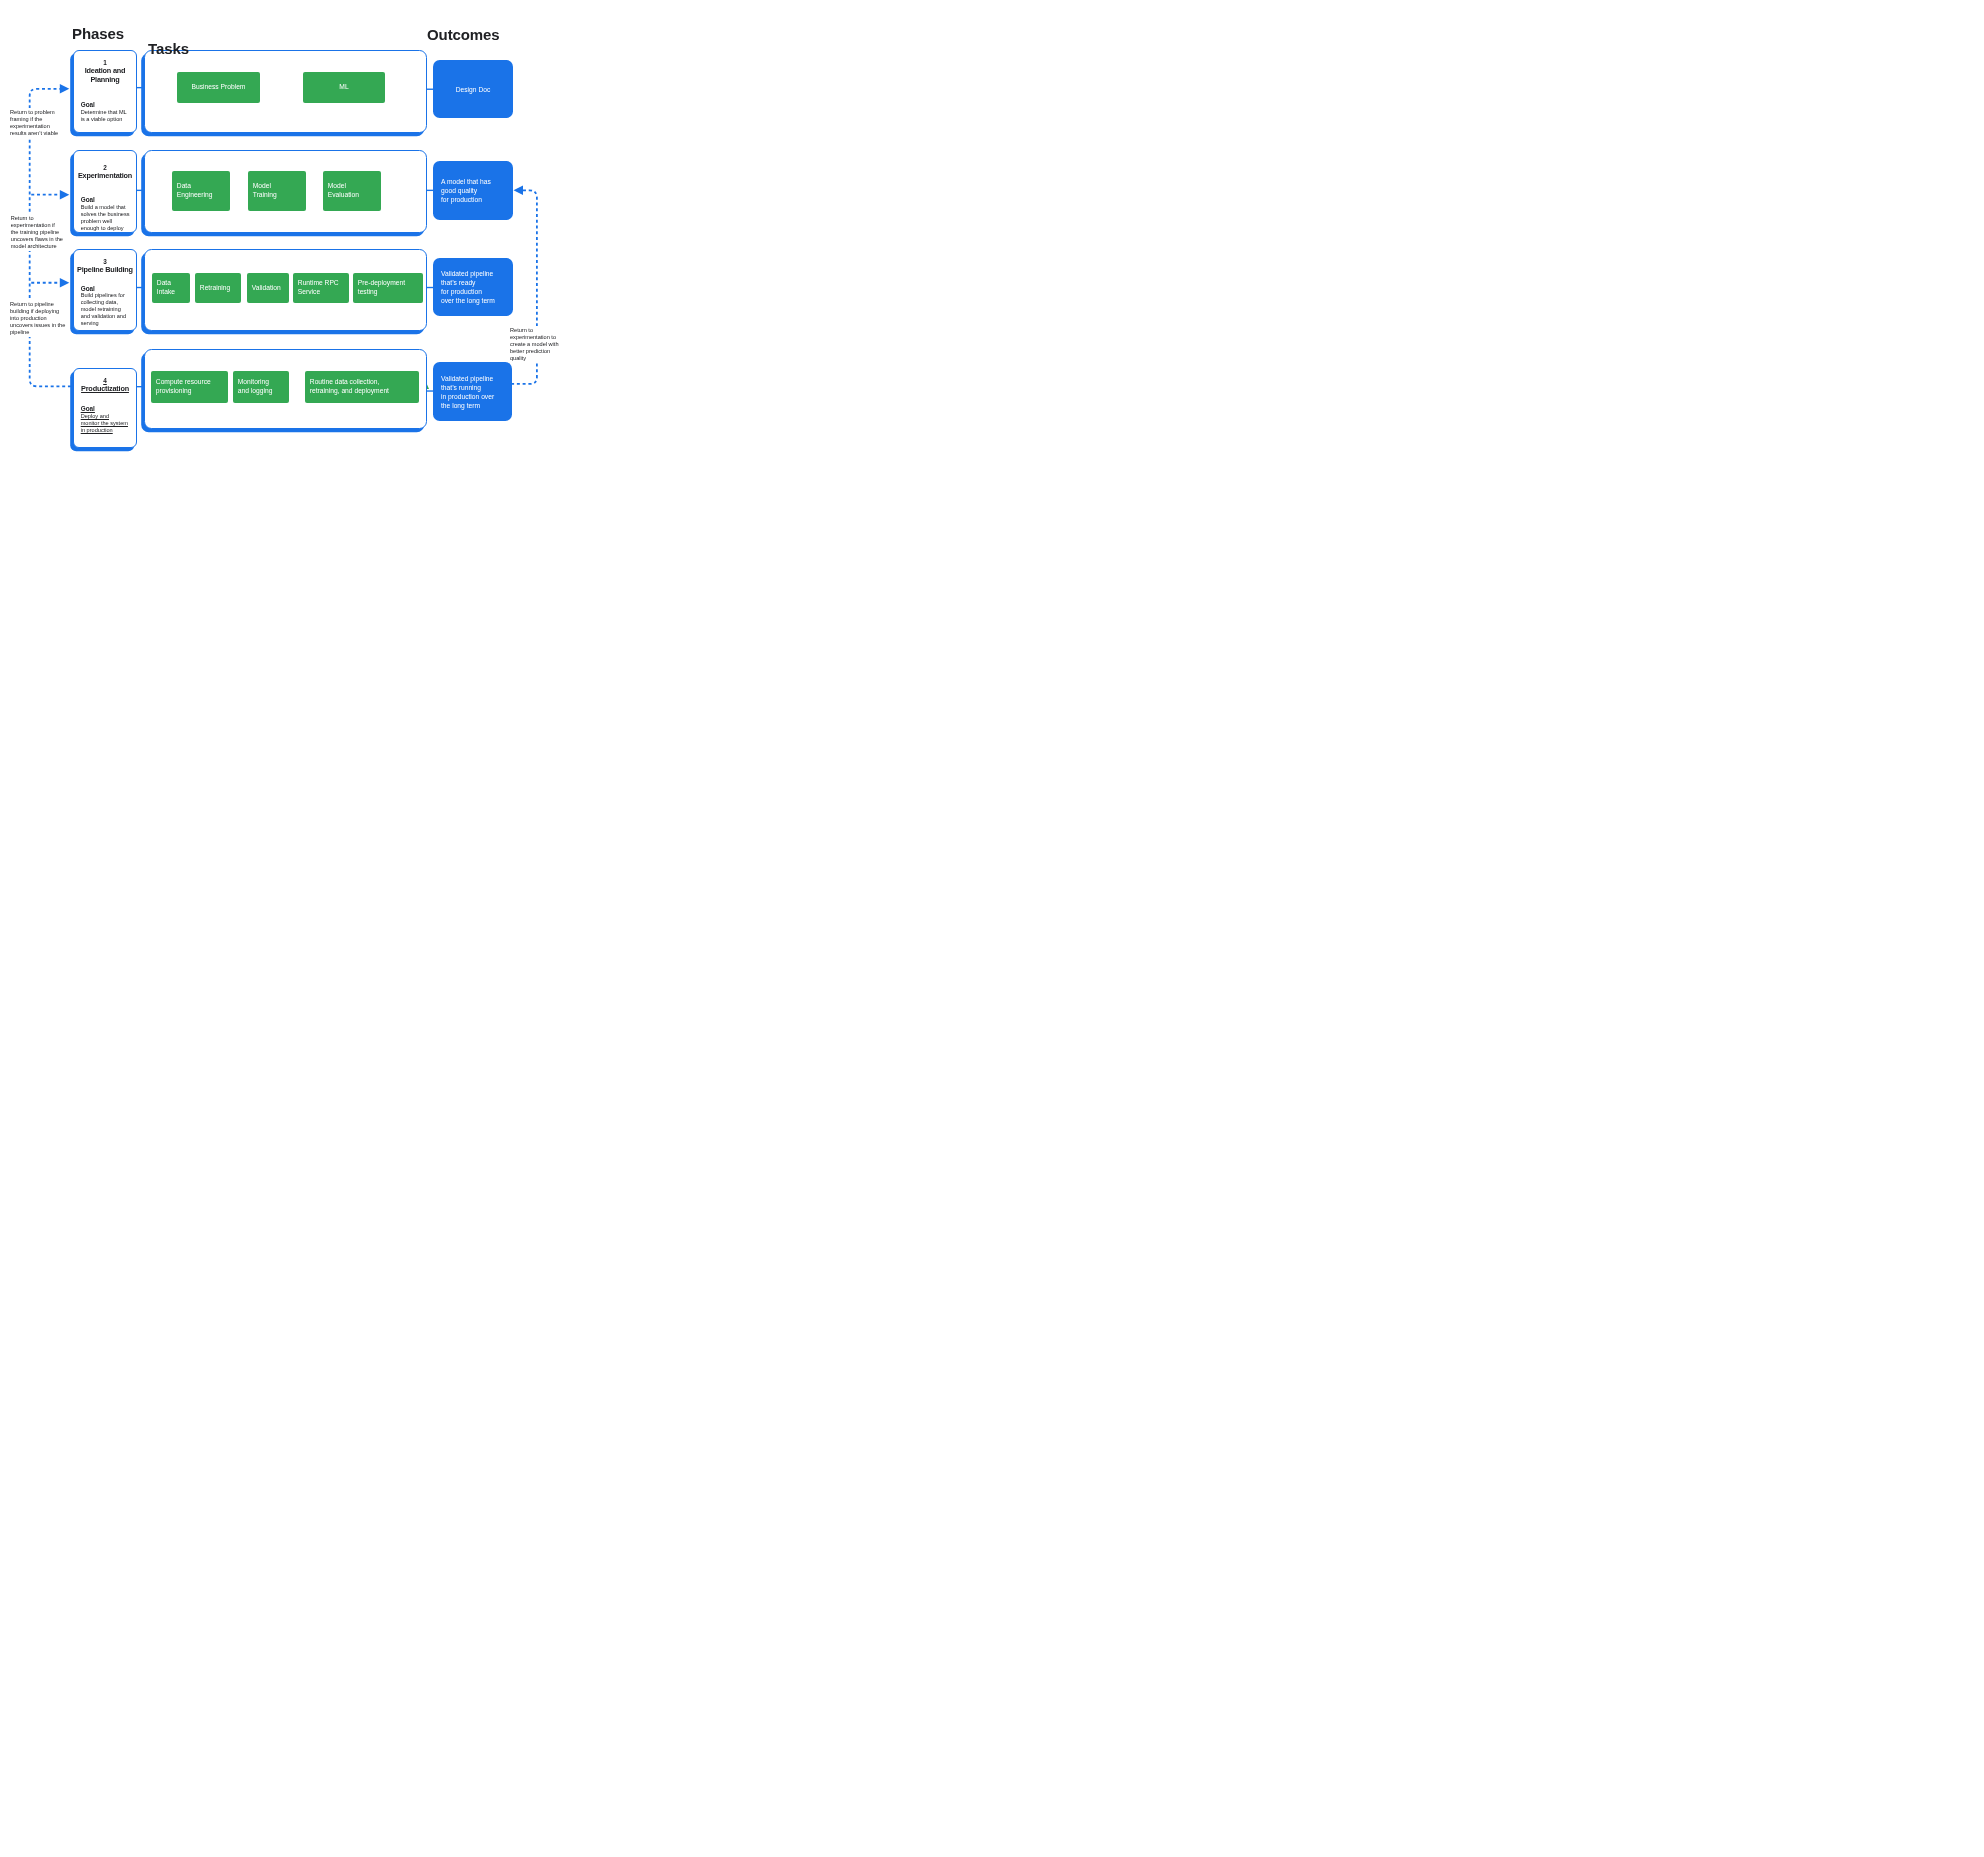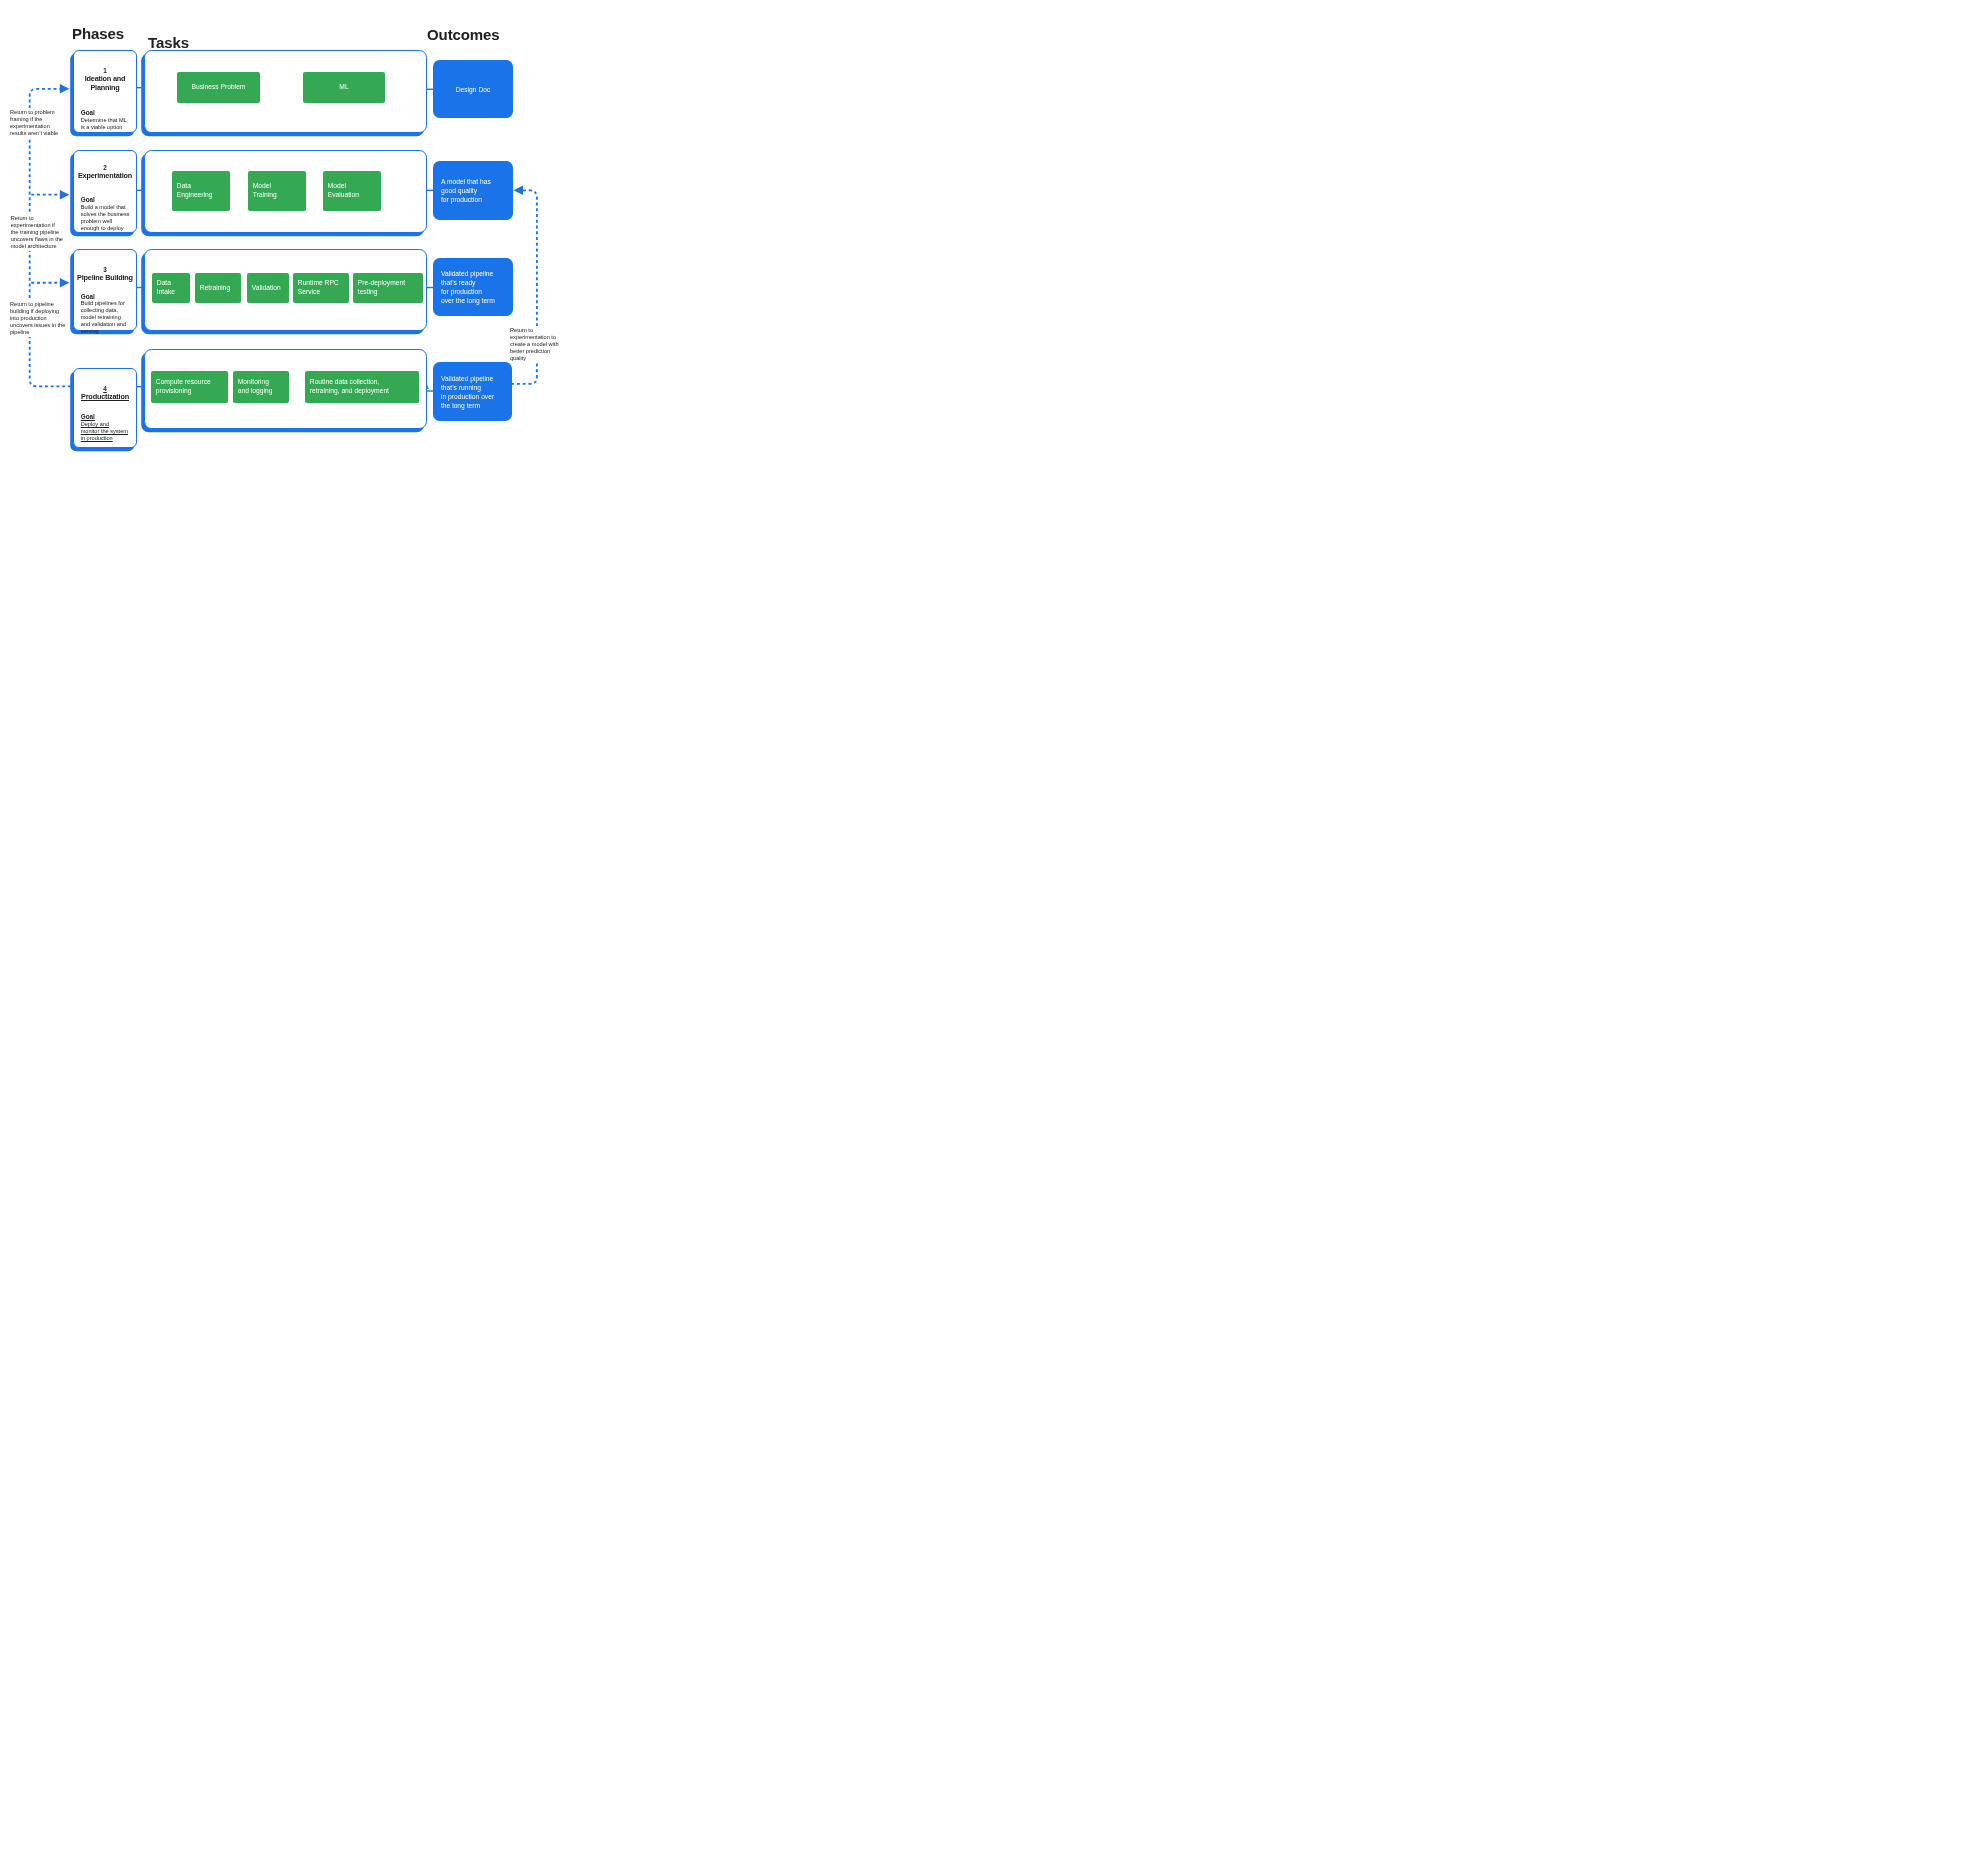--- a/index.html
+++ b/index.html
@@ -18,21 +18,21 @@
   .ln-green{stroke:var(--green);stroke-width:3;fill:none;}
   .dot-blue{stroke:var(--blue);stroke-width:4.5;fill:none;stroke-dasharray:7.5 7;}
   .ar-blue{fill:var(--blue);stroke:none;}
   .ar-green{fill:var(--green);stroke:none;}
 
   .hdr{position:absolute;font-size:15px;font-weight:700;letter-spacing:-0.1px;color:var(--dark);z-index:2;}
 
   .phase-box{
     position:absolute;width:64px;background:#fff;border:1.2px solid var(--blue);
     border-radius:6px;box-shadow:-2.8px 3.2px 0 0 var(--blue);z-index:1;
-    display:flex;flex-direction:column;align-items:stretch;padding-top:16px;
+    display:flex;flex-direction:column;align-items:stretch;padding-top:8px;
   }
   .phase-num{text-align:center;font-weight:700;font-size:6.4px;}
   .phase-title{text-align:center;font-weight:700;font-size:7.3px;line-height:1.22;letter-spacing:-0.2px;margin-top:1.2px;white-space:pre-line;}
   .phase-goal{padding:0 3.2px 0 6.7px;}
   .goal-label{font-weight:700;font-size:6.4px;margin-bottom:0.8px;}
   .goal-text{font-size:5.6px;line-height:7px;white-space:pre-line;}
   .gm1{margin-top:16px;} .gm2{margin-top:15px;} .gm3{margin-top:9.5px;} .gm4{margin-top:11px;}
 
   .tasks-panel{
     position:absolute;background:#fff;border:1.2px solid var(--blue);
@@ -99,21 +99,21 @@
     <path class="dot-blue" d="M78 713 H150"></path>
     <polygon class="ar-blue" points="150,212 150,236 174,224"></polygon>
     <polygon class="ar-blue" points="150,479 150,503 174,491"></polygon>
     <polygon class="ar-blue" points="150,701 150,725 174,713"></polygon>
 
     <path class="dot-blue" d="M1288 968 H1336 Q1353 968 1353 951 V499 Q1353 480 1334 480 H1316"></path>
     <polygon class="ar-blue" points="1318,468 1318,492 1294,480"></polygon>
   </svg>
 
   <div class="hdr" style="left:72px;top:25.4px;">Phases</div>
-  <div class="hdr" style="left:148px;top:34px;">Tasks</div>
+  <div class="hdr" style="left:148px;top:40px;">Tasks</div>
   <div class="hdr" style="left:427px;top:26px;text-align:center;">Outcomes</div>
 
   <div class="phase-box" style="left:73px;top:50px;height:83px;">
     <div class="phase-num">1</div>
     <div class="phase-title">Ideation and
 Planning</div>
     <div class="phase-goal gm1">
       <div class="goal-label">Goal</div>
       <div class="goal-text">Determine that ML
 is a viable option</div>

